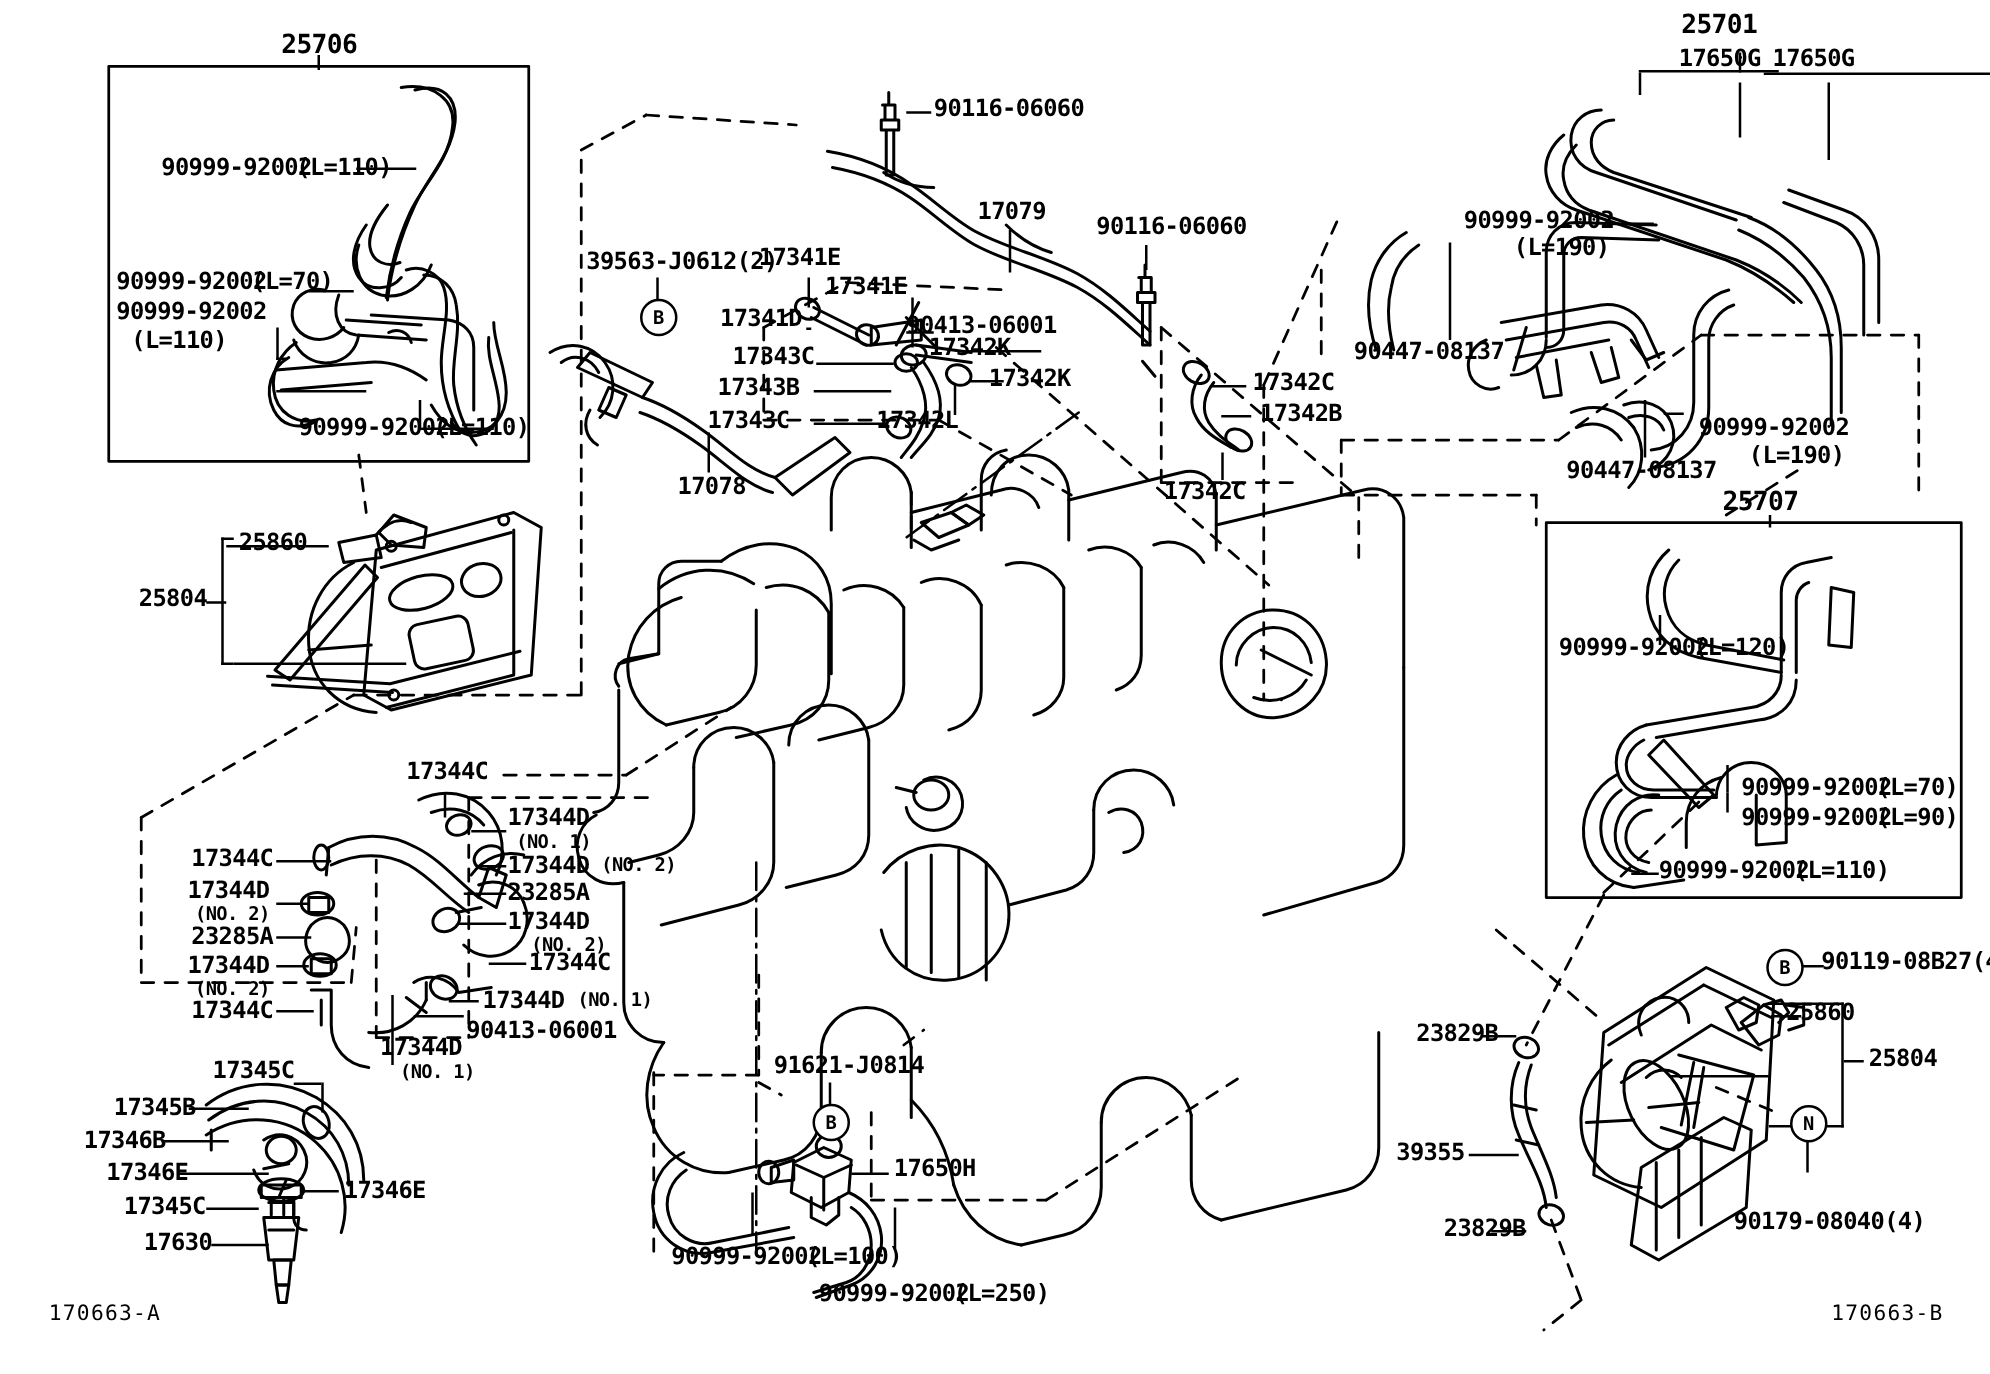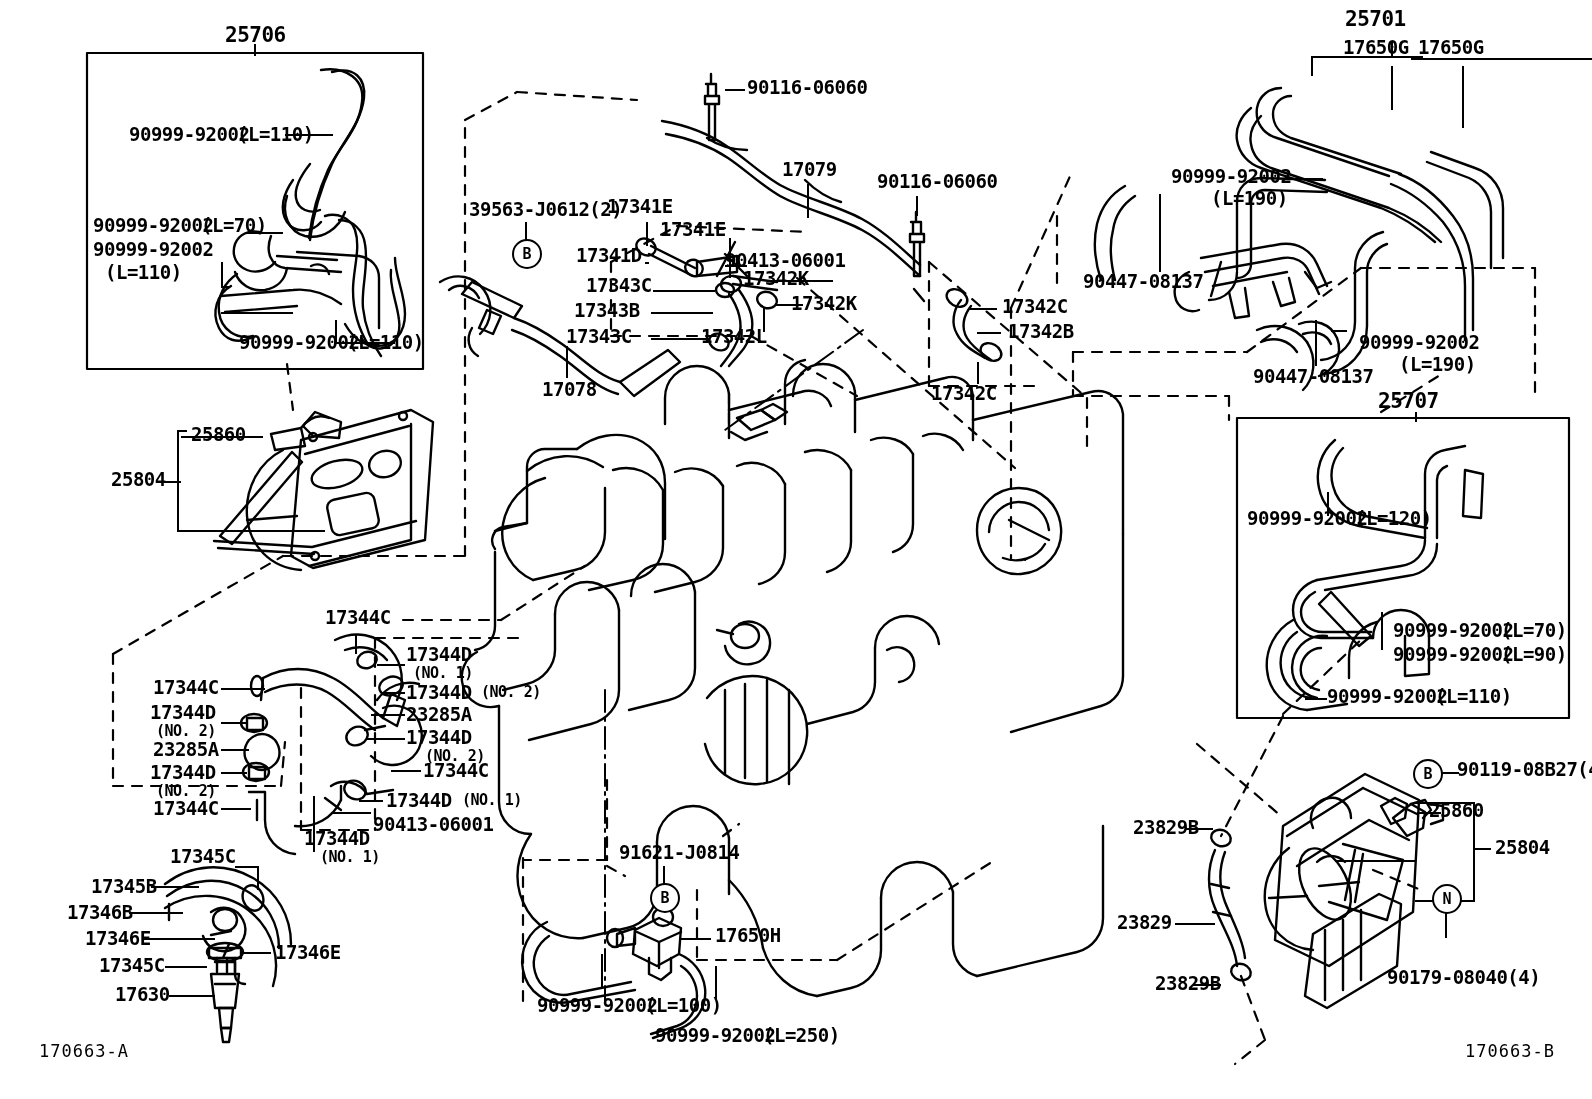--- a/index.html
+++ b/index.html
@@ -590,21 +590,21 @@
   <div class="lbl" style="left:90px;top:985px;">17630</div>
 
   <div class="lbl" style="left:594px;top:843px;">91621-J0814</div>
   <div class="lbl" style="left:690px;top:926px;">17650H</div>
   <div class="lbl" style="left:512px;top:996px;">90999-92002</div>
   <div class="lbl" style="left:620px;top:996px;">(L=100)</div>
   <div class="lbl" style="left:630px;top:1026px;">90999-92002</div>
   <div class="lbl" style="left:738px;top:1026px;">(L=250)</div>
 
   <div class="lbl" style="left:1108px;top:818px;">23829B</div>
-  <div class="lbl" style="left:1092px;top:913px;">23829</div>
+  <div class="lbl" style="left:1092px;top:913px;">39355</div>
   <div class="lbl" style="left:1130px;top:974px;">23829B</div>
   <div class="lbl" style="left:1432px;top:760px;">90119-08B27(4)</div>
   <div class="lbl" style="left:1404px;top:801px;">25860</div>
   <div class="lbl" style="left:1470px;top:838px;">25804</div>
   <div class="lbl" style="left:1362px;top:968px;">90179-08040(4)</div>
 
   <div class="circ" style="left:487px;top:239px;">B</div>
   <div class="circ" style="left:625px;top:883px;">B</div>
   <div class="circ" style="left:1388px;top:759px;">B</div>
   <div class="circ" style="left:1407px;top:884px;">N</div>

